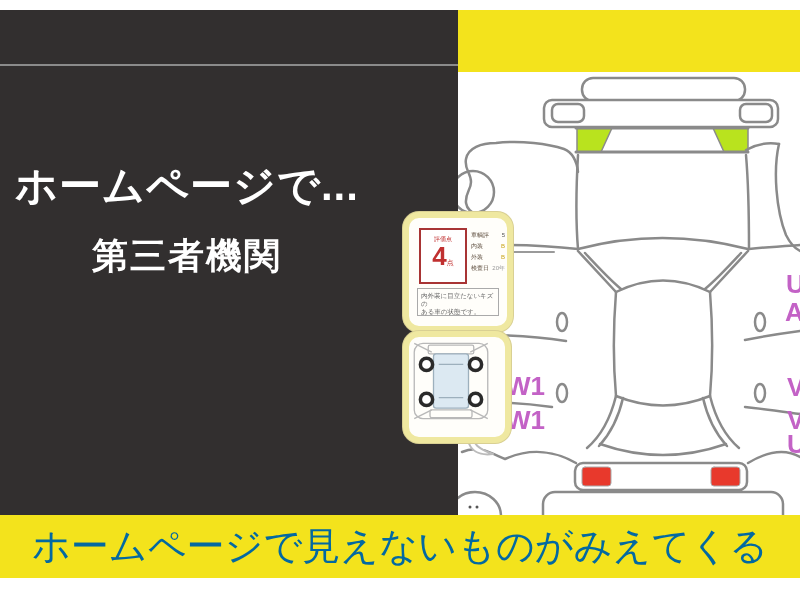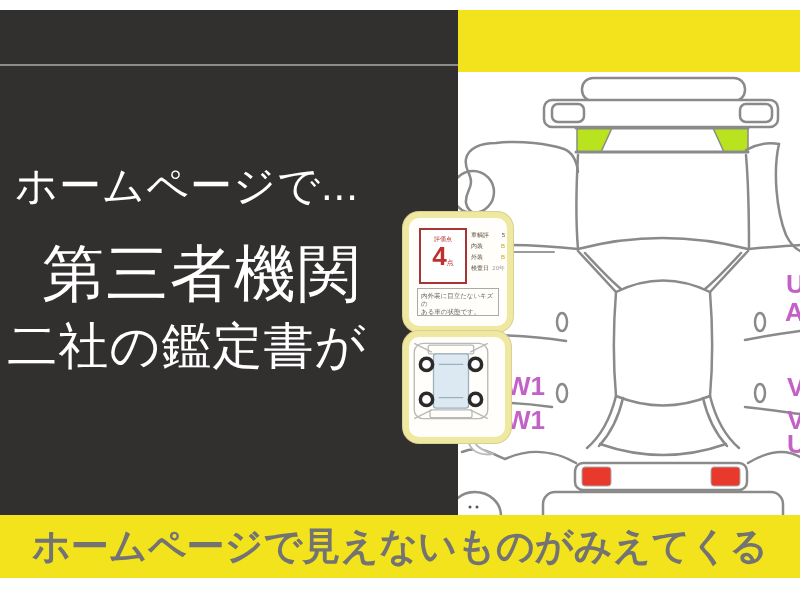--- a/index.html
+++ b/index.html
@@ -6,26 +6,26 @@
   #stage{position:relative;width:800px;height:600px;background:#ffffff;overflow:hidden;
          font-family:"Liberation Sans",sans-serif;}
 
   
   .dark-panel{position:absolute;left:0;top:10px;width:458px;height:505px;background:#322f2f;}
   .dark-sep{position:absolute;left:0;top:54px;width:100%;height:2px;background:#8b8b8b;}
   .yellow-top{position:absolute;left:458px;top:10px;width:342px;height:62px;background:#f3e31c;}
   .diagram-area{position:absolute;left:458px;top:72px;width:342px;height:443px;background:#ffffff;overflow:hidden;}
   .bottom-banner{position:absolute;left:0;top:515px;width:800px;height:63px;background:#f3e31c;
                  display:flex;align-items:center;justify-content:center;z-index:6;}
-  .bottom-banner span{font-size:38px;font-weight:700;color:#737373;letter-spacing:0px;white-space:nowrap;}
+  .bottom-banner span{font-size:38px;font-weight:400;color:#0369a1;letter-spacing:0px;white-space:nowrap;}
 
   
-  .hl{position:absolute;width:374px;text-align:center;color:#ffffff;font-weight:400;white-space:nowrap;}
+  .hl{position:absolute;width:374px;text-align:center;color:#ffffff;font-weight:700;white-space:nowrap;}
   .hl1{top:148px;font-size:42px;letter-spacing:1px;}
-  .hl2{top:222px;font-size:62px;letter-spacing:2px;margin-left:15px;}
+  .hl2{top:222px;font-size:36px;letter-spacing:2px;}
   .hl3{top:303px;font-size:50px;letter-spacing:1px;}
   .hl4{top:378px;font-size:50px;letter-spacing:2px;}
 
   
   .card{position:absolute;background:#fffefa;border:6px solid #efe8a0;border-radius:16px;
         box-shadow:0 0 0 1px #d9d093;z-index:3;}
   .card1{left:403px;top:212px;width:98px;height:108px;}
   .card2{left:403px;top:331px;width:96px;height:100px;}
   .score-box{position:absolute;left:10px;top:10px;width:44px;height:52px;border:2.5px solid #a83434;
              background:#fff;display:flex;flex-direction:column;align-items:center;justify-content:center;}
@@ -47,21 +47,20 @@
 </style>
 </head>
 <body>
 
 <div id="stage">
 
   <div class="dark-panel">
     <div class="dark-sep"></div>
     <div class="hl hl1">ホームページで...</div>
     <div class="hl hl2">第三者機関</div>
-    <div class="hl hl3">二社の鑑定書が</div>
   </div>
 
   <div class="yellow-top"></div>
 
   <div class="diagram-area">
     <svg width="342" height="443" viewBox="458 72 342 443">
       <g stroke="#8a8a8a" stroke-width="2.5" fill="none" stroke-linecap="round" stroke-linejoin="round">
 
         <rect x="582" y="78" width="163" height="23" rx="11" fill="#fff"></rect>
         <rect x="544" y="100" width="234" height="27" rx="8" fill="#fff"></rect>

